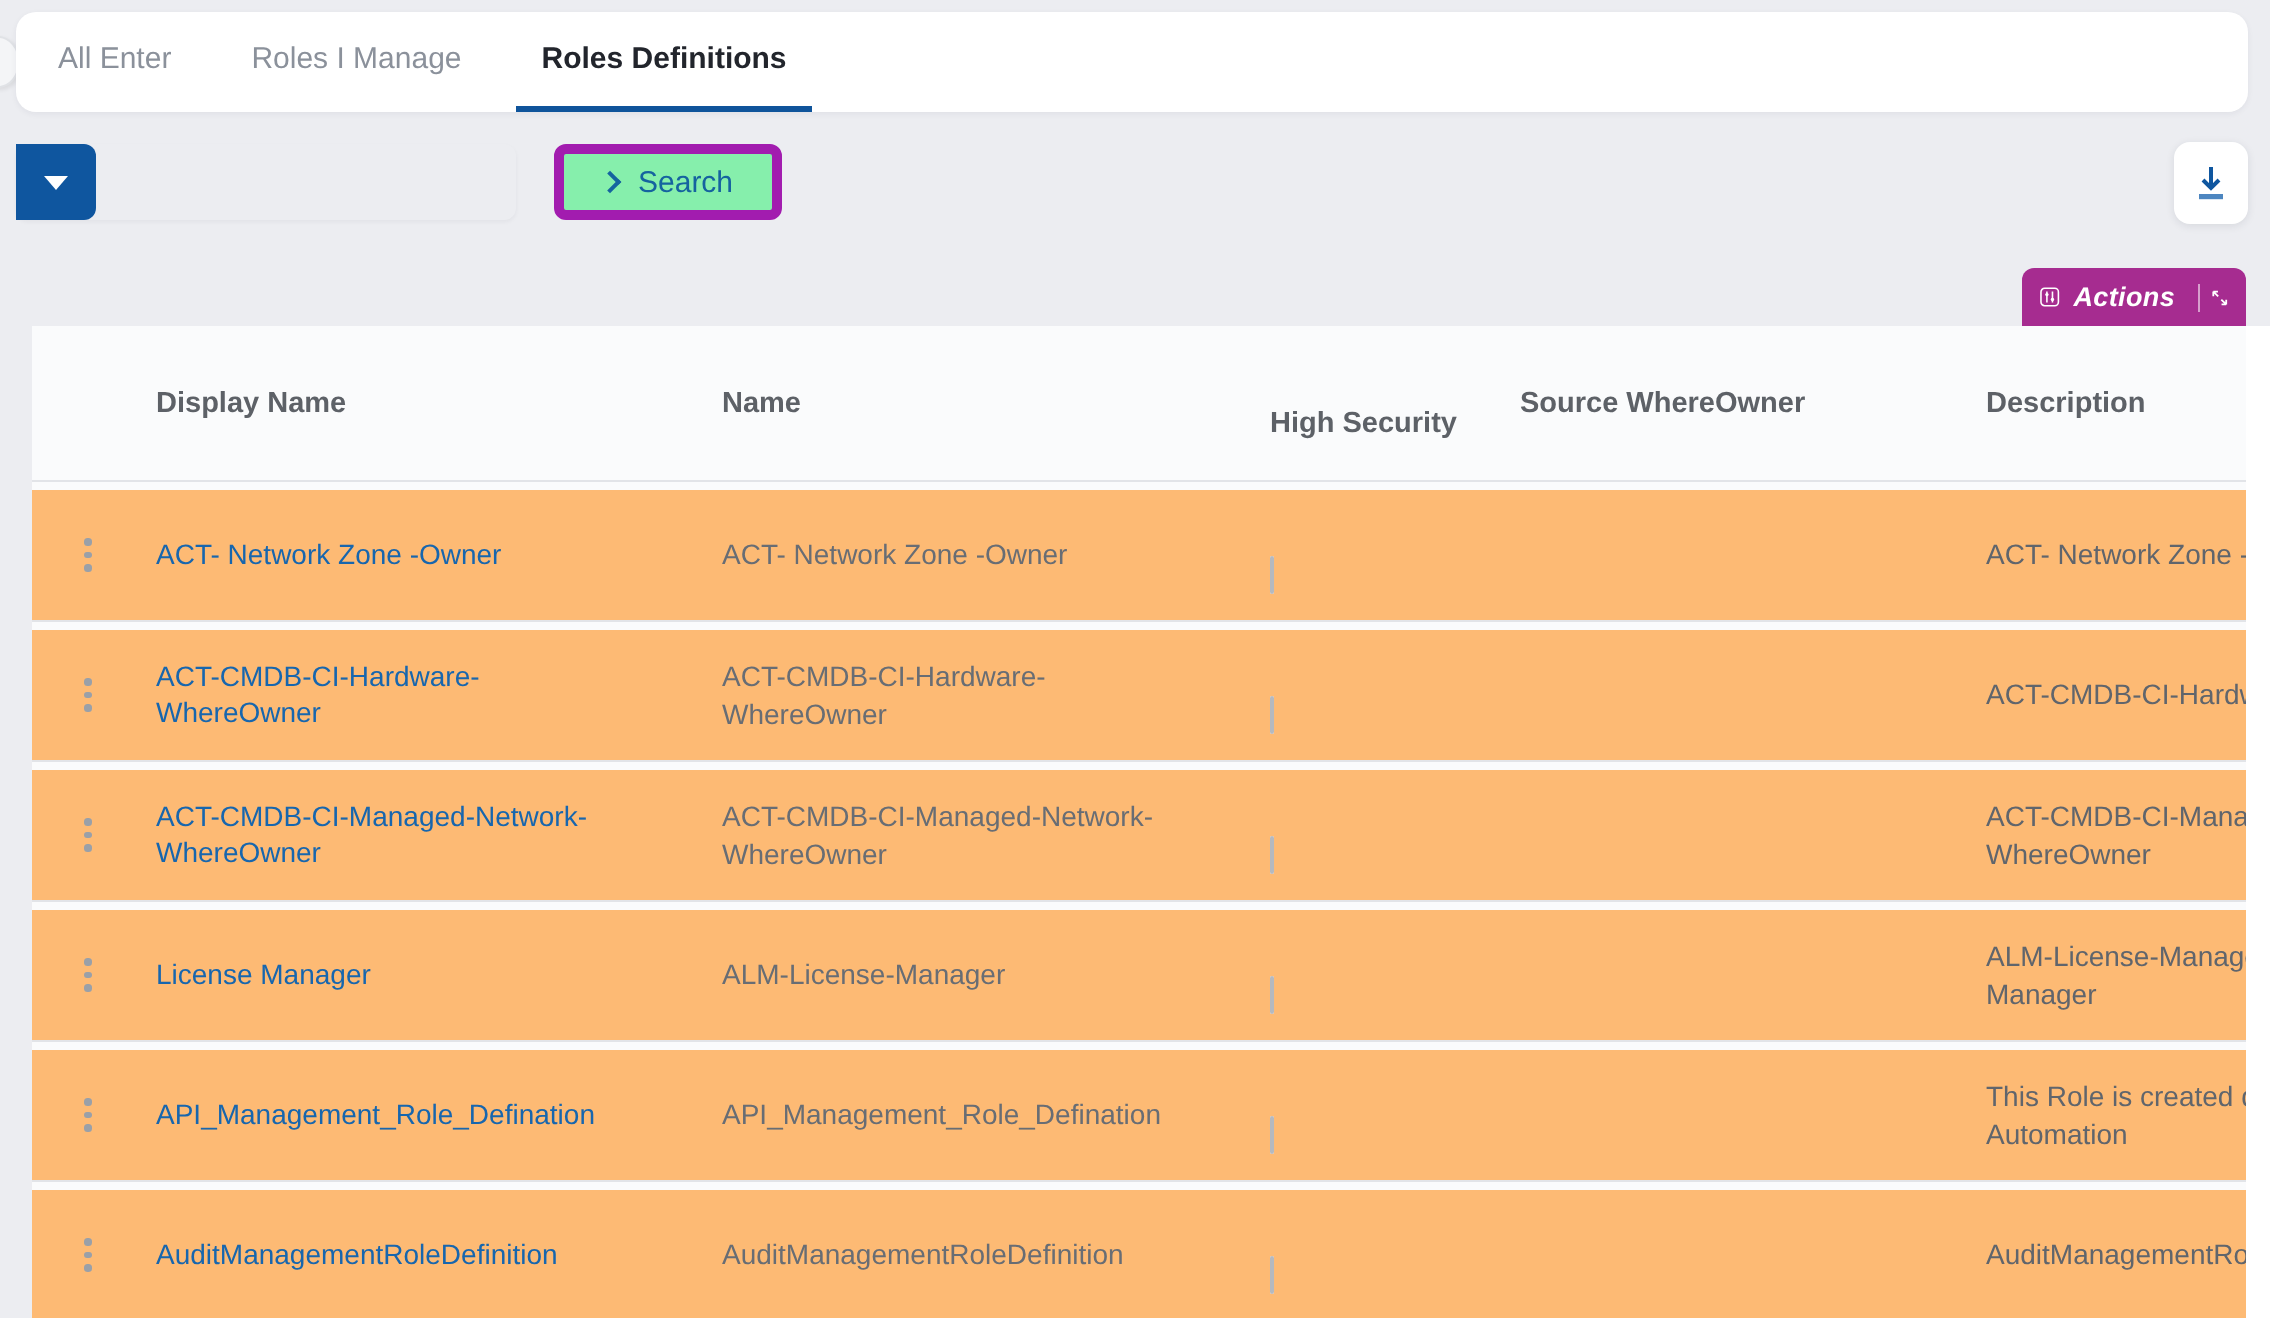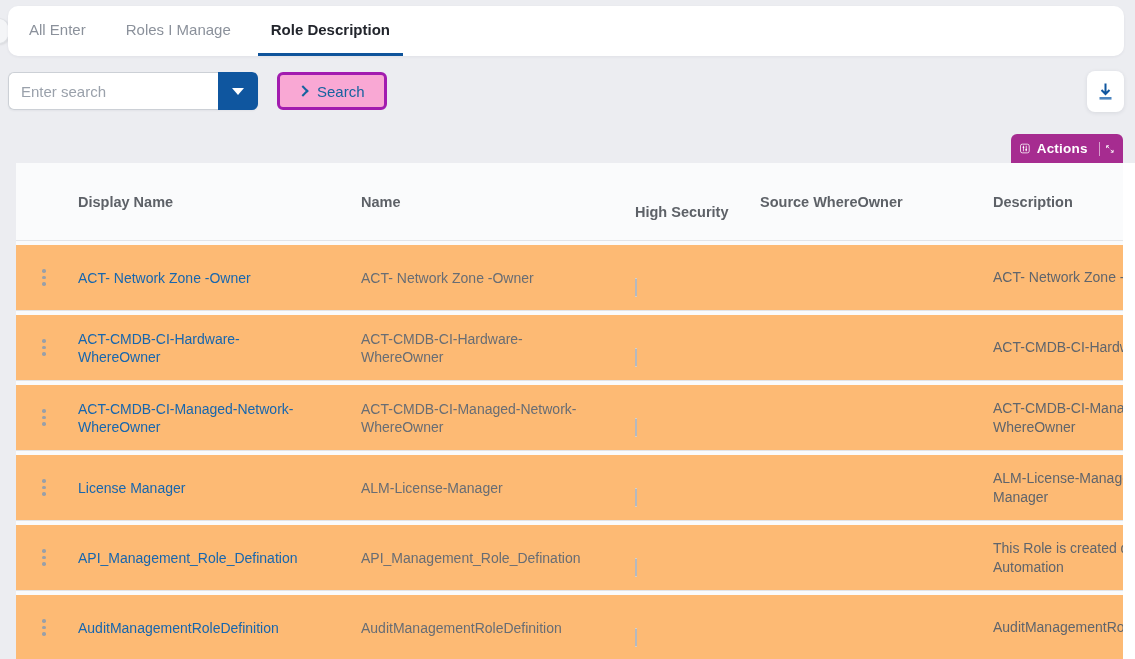--- a/index.html
+++ b/index.html
@@ -50,21 +50,21 @@
     border-radius:0 6px 6px 0; border:none; cursor:pointer;
     display:flex; align-items:center; justify-content:center;
   }
   .caret-down {
     width:0; height:0;
     border-left:6px solid transparent; border-right:6px solid transparent;
     border-top:7px solid #ffffff;
   }
   .search-btn {
     position:absolute; left:277px; top:72px; height:38px; padding:0 19px;
-    background:#f9a8d4; border:3px solid #a21caf; border-radius:6px;
+    background:#86efac; border:5px solid #a21caf; border-radius:6px;
     color:#15639f; font-size:15px; font-family:"Liberation Sans", sans-serif;
     display:flex; align-items:center; gap:10px; cursor:pointer;
   }
   .chev-right {
     width:8px; height:8px; margin-top:0px;
     border-top:2px solid #15639f; border-right:2px solid #15639f;
     transform:rotate(45deg);
   }
   .download-card {
     position:absolute; left:1087px; top:71px; width:37px; height:41px;
@@ -73,21 +73,21 @@
     display:flex; align-items:center; justify-content:center;
   }
 
   
   .actions-btn {
     position:absolute; left:1011px; top:134px; width:112px; height:29px;
     background:#a62c90; border:none; border-radius:6px 6px 0 0;
     color:#fff; display:flex; align-items:center; padding:0 9px; gap:7px;
     font-size:13.5px; font-family:"Liberation Sans", sans-serif; cursor:pointer;
   }
-  .actions-label { font-weight:bold; letter-spacing:.2px; }
+  .actions-label { font-weight:bold; letter-spacing:.2px;font-style:italic; }
   .actions-divider { width:1px; height:14px; background:rgba(255,255,255,.55); margin-left:4px; }
 
   
   .table-wrap {
     position:absolute; left:16px; top:163px; width:1123px; height:496px;
     background:#fafbfc; overflow:hidden;
   }
   .right-strip {
     position:absolute; left:1123px; top:163px; width:12px; height:496px;
     background:#ffffff;
@@ -122,25 +122,24 @@
   }
 </style>
 </head>
 <body>
 
 <span class="edge-handle"></span>
 
 <div class="tab-card">
   <div class="tab">All Enter</div>
   <div class="tab">Roles I Manage</div>
-  <div class="tab active">Role Description</div>
+  <div class="tab active">Roles Definitions</div>
 </div>
 
 <div class="search-group">
-  <input class="search-input" type="text" placeholder="Enter search" style="">
   <button class="search-dropdown">
     <span class="caret-down"></span>
   </button>
 </div>
 <button class="search-btn">
   <span class="chev-right"></span>
   <span>Search</span>
 </button>
 <div class="download-card">
   <svg width="17" height="19" viewBox="0 0 17 19">

